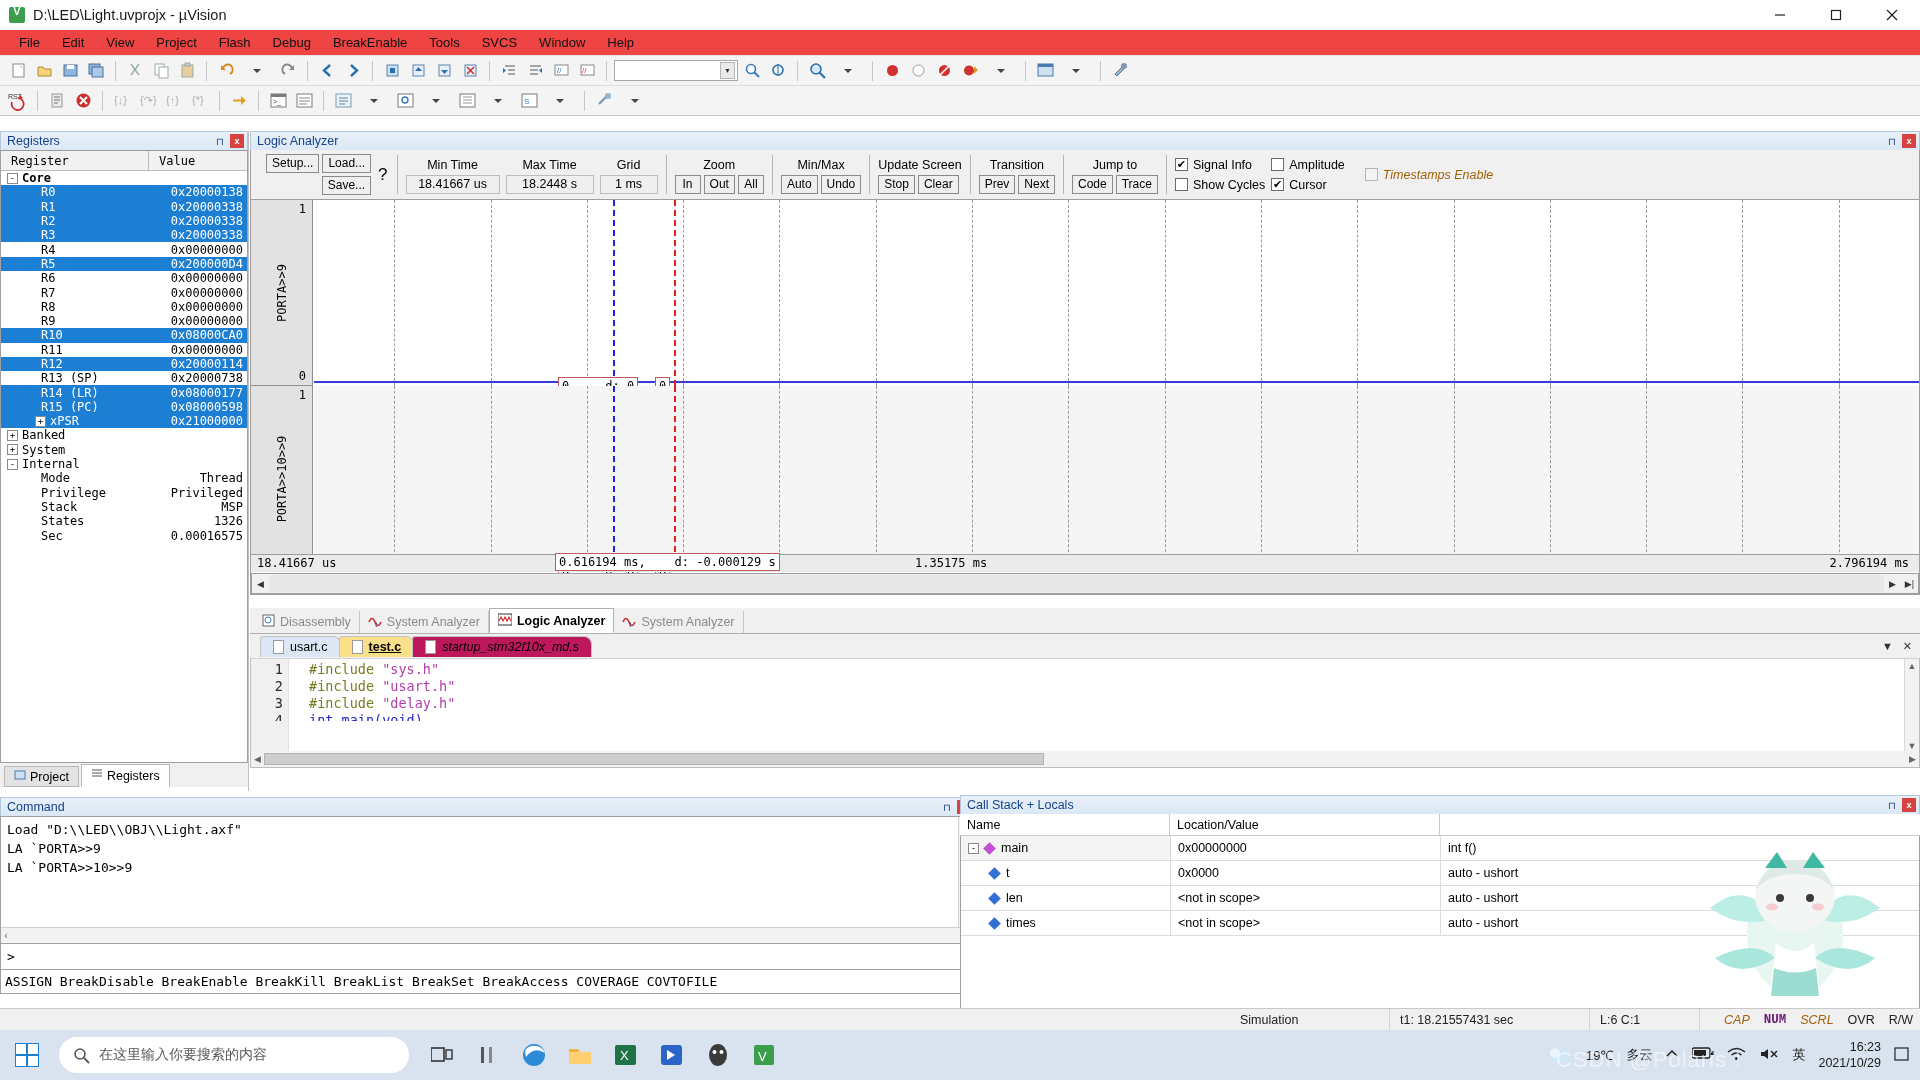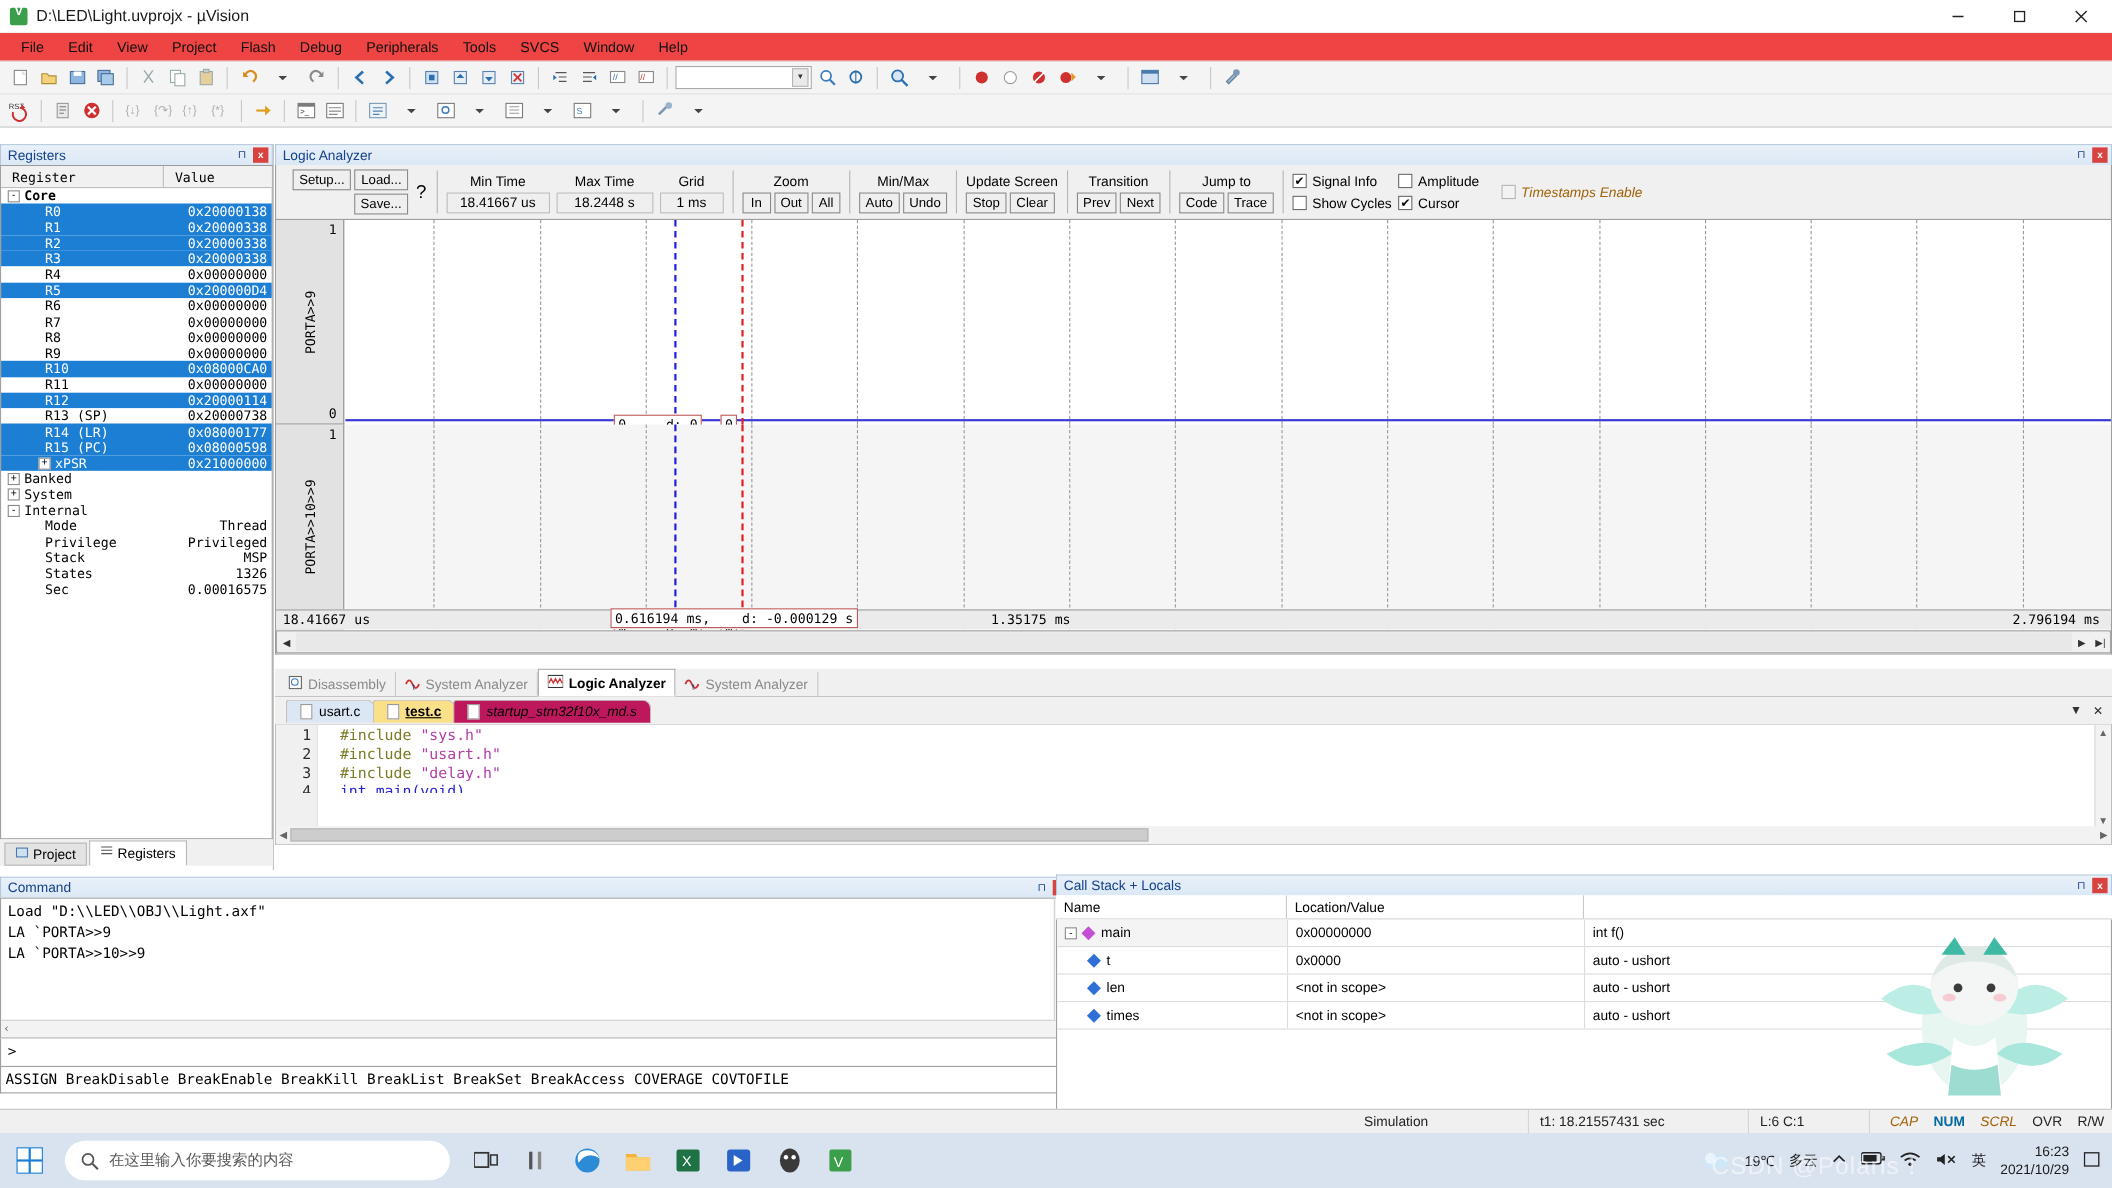--- a/index.html
+++ b/index.html
@@ -325,21 +325,21 @@
     </div>
   </div>
 
   <div class="menubar">
     <div class="mi">File</div>
     <div class="mi">Edit</div>
     <div class="mi">View</div>
     <div class="mi">Project</div>
     <div class="mi">Flash</div>
     <div class="mi">Debug</div>
-    <div class="mi">Peripherals</div>
+    <div class="mi">BreakEnable</div>
     <div class="mi">Tools</div>
     <div class="mi">SVCS</div>
     <div class="mi">Window</div>
     <div class="mi">Help</div>
   </div>
 
   <div class="toolbar">
     <div class="tb-btn">
       <svg width="17" height="17">
           <rect x="3" y="2" width="11" height="13" fill="#fff" stroke="#888"></rect>
@@ -1028,21 +1028,21 @@
           <div class="gridcol" style="left:95%"></div>
         <div class="sig-line" style="bottom:3px;border-top:2px solid #2d9b3f;"></div>
         <div class="cursor-blue" style="left:18.6%;top:0;bottom:0;"></div>
         <div class="cursor-red" style="left:22.4%;top:0;bottom:0;"></div>
       </div>
       <div class="annot" style="left:307px;top:363px;">0,    d: 0</div>
       <div class="annot" style="left:404px;top:363px;">0</div>
 
       <div class="la-timebar">
         <span style="left:6px">18.41667 us</span>
-        <span style="left:650px">1.35175 ms</span>
+        <span style="left:664px">1.35175 ms</span>
         <span style="right:10px">2.796194 ms</span>
       </div>
       <div class="annot" style="left:304px;bottom:23px;">0.616194 ms,    d: -0.000129 s</div>
 
       <div class="la-hscroll">
         <span class="hs-arrow">◀</span>
         <span class="hs-track"></span>
         <span class="hs-arrow">▶</span>
         <span class="hs-arrow">▶|</span>
       </div>
@@ -1215,21 +1215,21 @@
       </div>
   </div>
 
   <div class="statusbar">
     <div class="sb-cell" style="width:1230px;border-right:none;"></div>
     <div class="sb-cell" style="width:160px;">Simulation</div>
     <div class="sb-cell" style="width:200px;">t1: 18.21557431 sec</div>
     <div class="sb-cell" style="width:110px;">L:6 C:1</div>
     <div class="sb-right">
       <div class="sb-cell dim">CAP</div>
-      <div class="sb-cell" style="color:#0369a1;font-weight:bold;">NUM</div>
+      <div class="sb-cell" style="color:#701a75;font-weight:bold;font-family:Liberation Mono, monospace;">NUM</div>
       <div class="sb-cell dim">SCRL</div>
       <div class="sb-cell">OVR</div>
       <div class="sb-cell">R/W</div>
     </div>
   </div>
 
   <svg class="mascot" viewBox="0 0 210 190">
     <ellipse cx="105" cy="95" rx="48" ry="62" fill="#e8f6f2"></ellipse>
     <path d="M20 70 q35 -30 65 10 q-35 12 -65 -10 z" fill="#bdeee6"></path>
     <path d="M190 70 q-35 -30 -65 10 q35 12 65 -10 z" fill="#bdeee6"></path>

